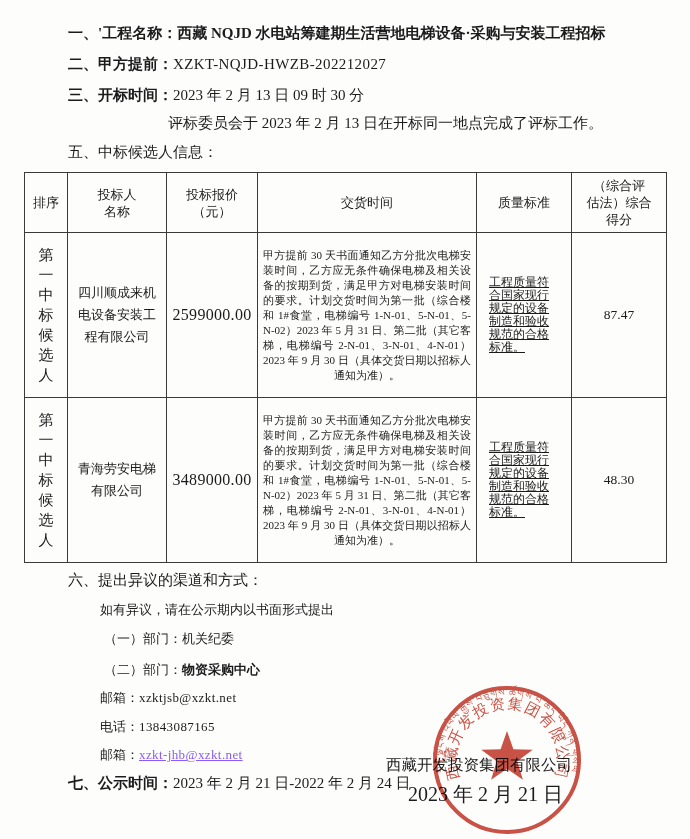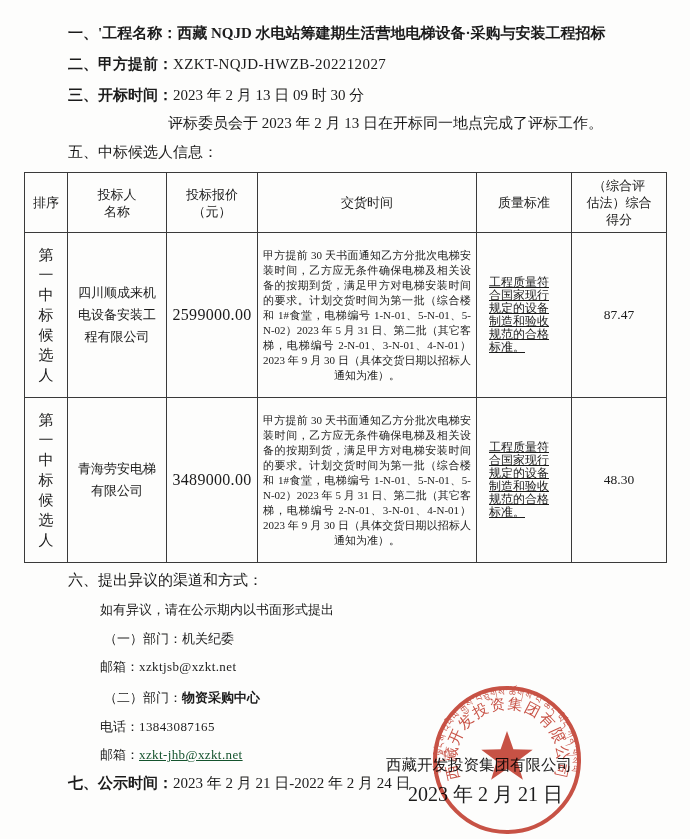--- a/index.html
+++ b/index.html
@@ -28,21 +28,21 @@
   td.rank   { text-align:center; font-size:15px; line-height:20px; padding:12px 8px; height:120px; }
   td.bidder { text-align:center; font-size:13px; line-height:22px; padding:4px 9px; }
   td.price  { text-align:center; font-size:16px; letter-spacing:.3px;font-family:Liberation Serif, serif; }
   td.deliv  { font-size:11px; line-height:15px; padding:4px 5px; text-align:justify; text-align-last:center; }
   td.qual   { font-size:12px; line-height:13px; padding:4px 12px;text-decoration:underline; }
   td.score  { text-align:center; font-size:13.5px; }
 
   
   .sub { margin-left:32px; }
   .s6line { font-size:13px; line-height:19px; margin-bottom:9.5px; }
-  .link { color:#14532d; text-decoration:underline; cursor:pointer; }
+  .link { color:#8b5cf6; text-decoration:underline; cursor:pointer; }
   .mono { letter-spacing:.4px; }
 
   
   .sig-company { position:absolute; top:755px; right:118px; font-size:15.5px; font-weight:500; }
   .sig-date    { position:absolute; top:781px; right:127px; font-size:20px; }
   .stamp {
     position:absolute; left:420px; top:682px; width:174px; height:158px;
     mix-blend-mode:multiply; opacity:.88; pointer-events:none;
   }
   .stamp text { font-family:"Liberation Serif","DejaVu Serif",serif; }
@@ -113,26 +113,26 @@
     </div>
 
     <div class="heading">六、提出异议的渠道和方式：</div>
 
     <div class="sub">
       <div class="s6line">如有异议，请在公示期内以书面形式提出</div>
 
       <div class="s6line" style="margin-left:4px;">
         <span>（一）部门：</span><span>机关纪委</span>
       </div>
+      <div class="s6line" style="margin-left:4px; margin-top:12px;">
+        <span>（二）部门：</span><span class="lbl">物资采购中心</span>
+      </div>
+
       <div class="s6line">
         <span>邮箱：</span><span class="mono">xzktjsb@xzkt.net</span>
-      </div>
-
-      <div class="s6line" style="margin-left:4px; margin-top:12px;">
-        <span>（二）部门：</span><span class="lbl">物资采购中心</span>
       </div>
       <div class="s6line">
         <span>电话：</span><span class="mono">13843087165</span>
       </div>
       <div class="s6line">
         <span>邮箱：</span><a class="link mono">xzkt-jhb@xzkt.net</a>
       </div>
     </div>
 
     <div class="row" style="margin-top:2px;">

